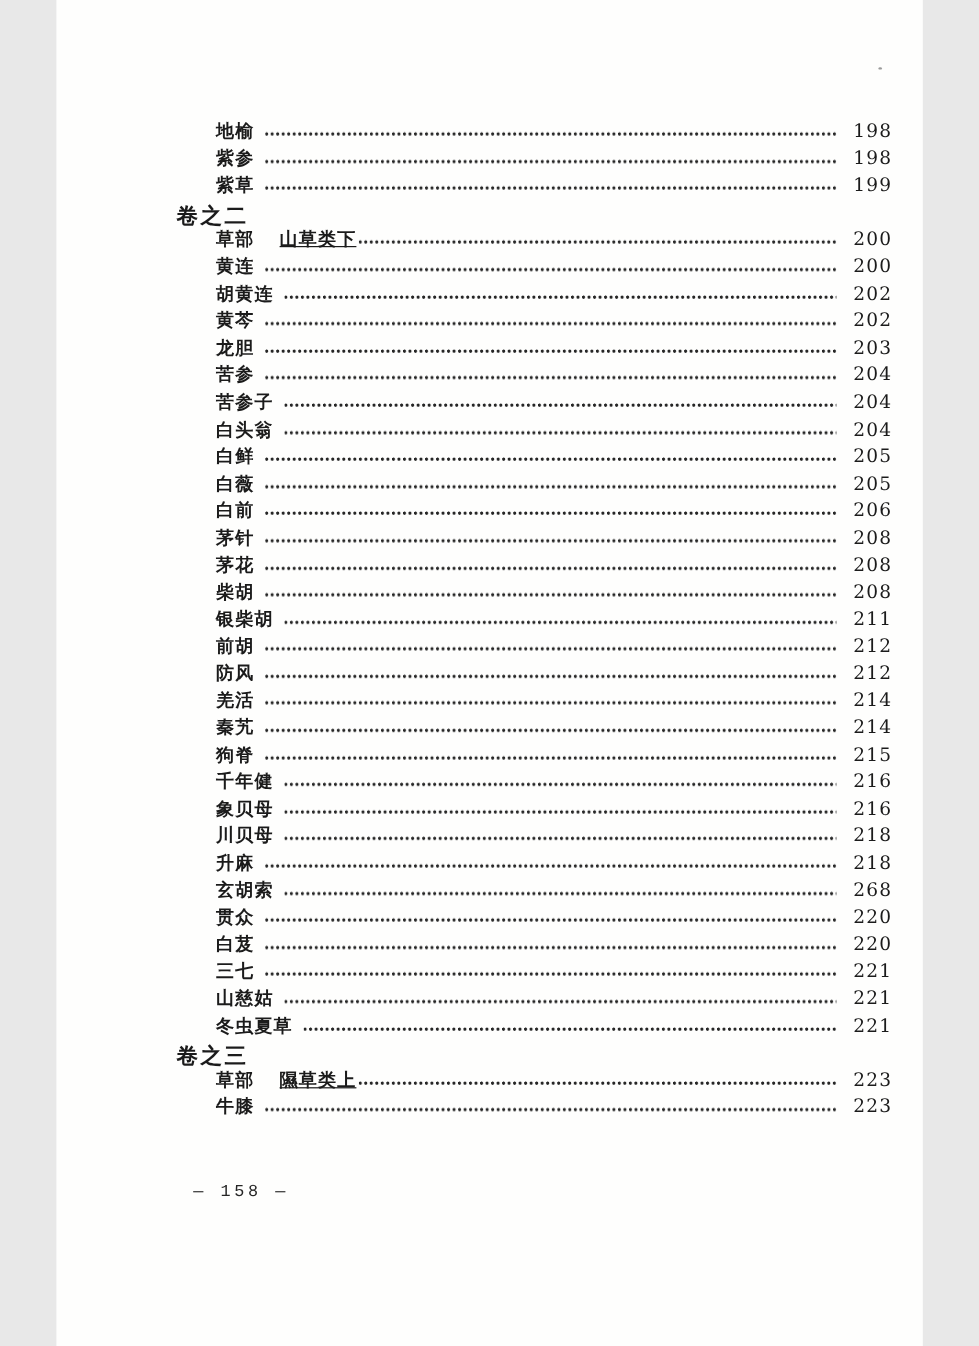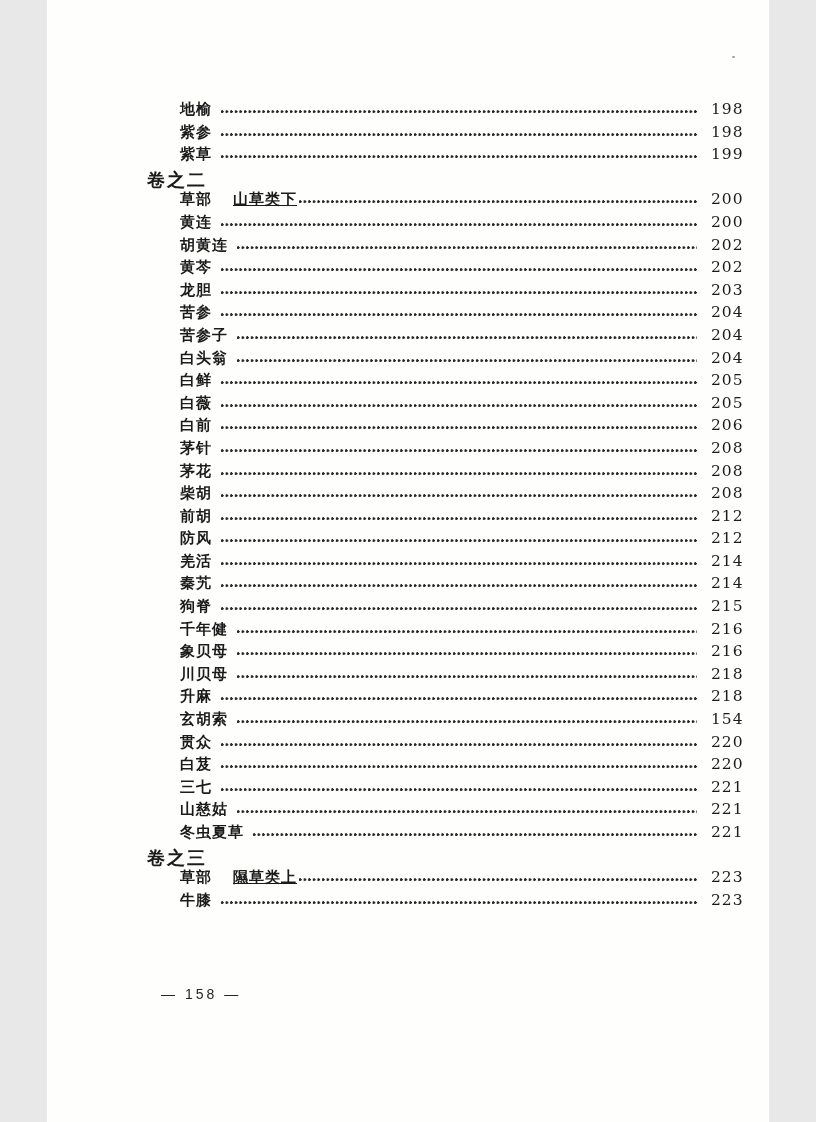--- a/index.html
+++ b/index.html
@@ -75,21 +75,21 @@
     text-align: left;
     font-family: "DejaVu Serif", "Liberation Serif", serif;
     font-size: 15.5px;
     letter-spacing: 1px;
     white-space: nowrap;
   }
   .footer {
     position: absolute;
     left: 114px;
     top: 986px;
-    font-family: Liberation Sans, sans-serif;
+    font-family: Liberation Mono, monospace;
     font-size: 14px;
     letter-spacing: 3px;
     color: #262626;
   }
 </style>
 </head>
 <body>
 
 <div class="page">
   <div class="speck"></div>
@@ -177,20 +177,25 @@
         <span class="name">茅花</span>
         <span class="leader"></span>
         <span class="pagenum">208</span>
       </div>
       <div class="row entry">
         <span class="name">柴胡</span>
         <span class="leader"></span>
         <span class="pagenum">208</span>
       </div>
       <div class="row entry">
+        <span class="name">银柴胡</span>
+        <span class="leader"></span>
+        <span class="pagenum">211</span>
+      </div>
+      <div class="row entry">
         <span class="name">前胡</span>
         <span class="leader"></span>
         <span class="pagenum">212</span>
       </div>
       <div class="row entry">
         <span class="name">防风</span>
         <span class="leader"></span>
         <span class="pagenum">212</span>
       </div>
       <div class="row entry">
@@ -224,21 +229,21 @@
         <span class="pagenum">218</span>
       </div>
       <div class="row entry">
         <span class="name">升麻</span>
         <span class="leader"></span>
         <span class="pagenum">218</span>
       </div>
       <div class="row entry">
         <span class="name">玄胡索</span>
         <span class="leader"></span>
-        <span class="pagenum">154</span>
+        <span class="pagenum">268</span>
       </div>
       <div class="row entry">
         <span class="name">贯众</span>
         <span class="leader"></span>
         <span class="pagenum">220</span>
       </div>
       <div class="row entry">
         <span class="name">白芨</span>
         <span class="leader"></span>
         <span class="pagenum">220</span>

